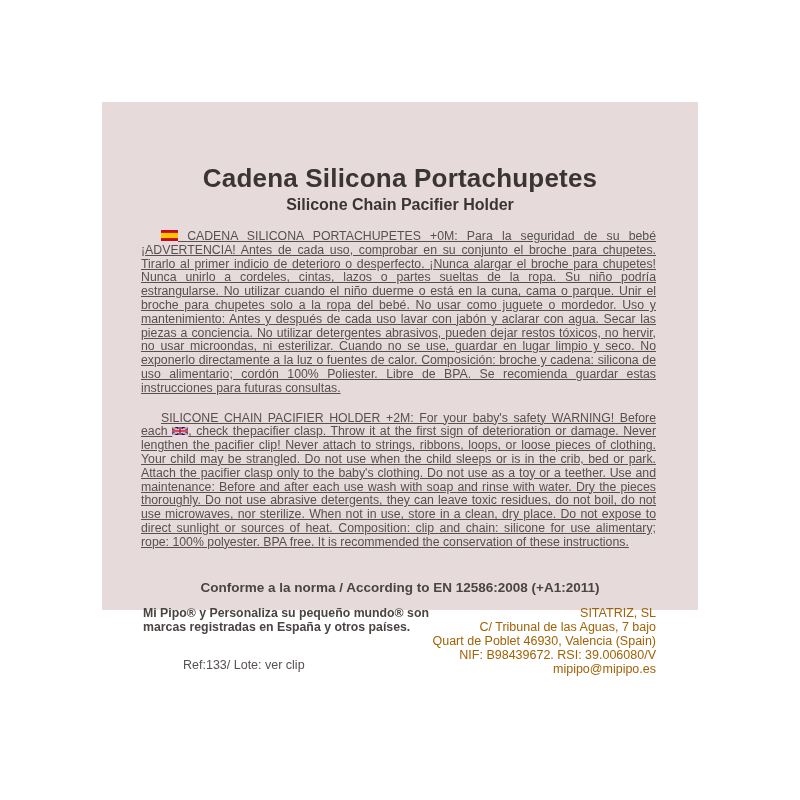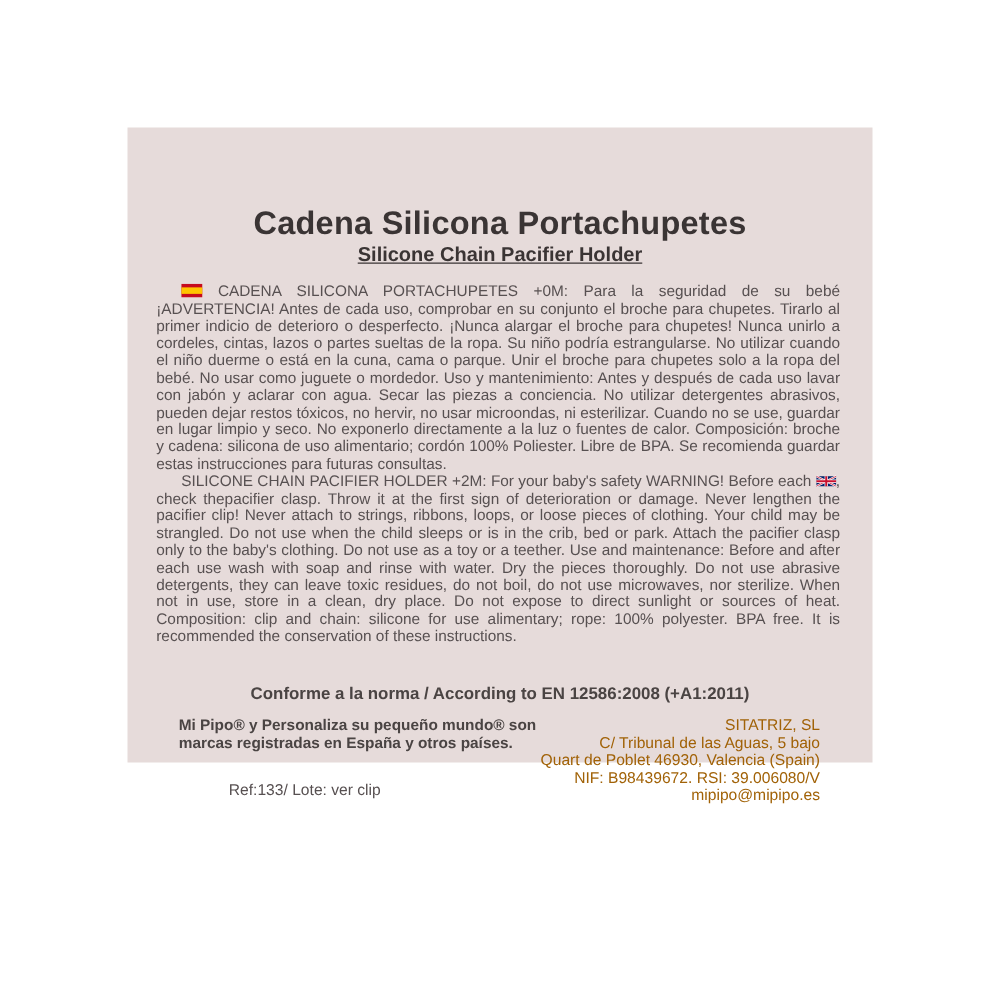--- a/index.html
+++ b/index.html
@@ -18,30 +18,29 @@
   .title{
     margin:0;text-align:center;
     font-size:26px;font-weight:700;color:#3a3434;
     letter-spacing:0.2px;line-height:1.1;
     font-family:"Liberation Sans", sans-serif;
   }
   .subtitle{
     margin:3px 0 0 0;text-align:center;
     font-size:16px;font-weight:700;color:#3a3434;
     line-height:1.15;
-    text-decoration:underline;
   }
   .body-text{
     margin-top:13px;
     padding:0 26px 0 23px;
     color:#575051;
     font-size:12.3px;line-height:13.8px;
     text-align:justify;
   }
-  .para{margin:0;text-indent:20px;}
+  .para{margin:16px;text-indent:20px;text-decoration:underline;}
   .flag{
     display:inline-block;vertical-align:-1px;
     line-height:0;text-indent:0;
   }
   .flag svg{display:block;}
   .standard{
     margin-top:30px;text-align:center;
     font-size:13.5px;font-weight:700;color:#4a4443;
   }
   .bottom{
@@ -91,20 +90,20 @@
   <div class="bottom">
     <div class="bottom-left">
       <div class="tm">
         <div>Mi Pipo® y Personaliza su pequeño mundo® son</div>
         <div>marcas registradas en España y otros países.</div>
       </div>
       <div class="ref">Ref:133/ Lote: ver clip</div>
     </div>
     <div class="company">
       <div>SITATRIZ, SL</div>
-      <div>C/ Tribunal de las Aguas, 5 bajo</div>
+      <div>C/ Tribunal de las Aguas, 7 bajo</div>
       <div>Quart de Poblet 46930, Valencia (Spain)</div>
       <div>NIF: B98439672. RSI: 39.006080/V</div>
       <div>mipipo@mipipo.es</div>
     </div>
   </div>
 
 </div>
 
 </body></html>

